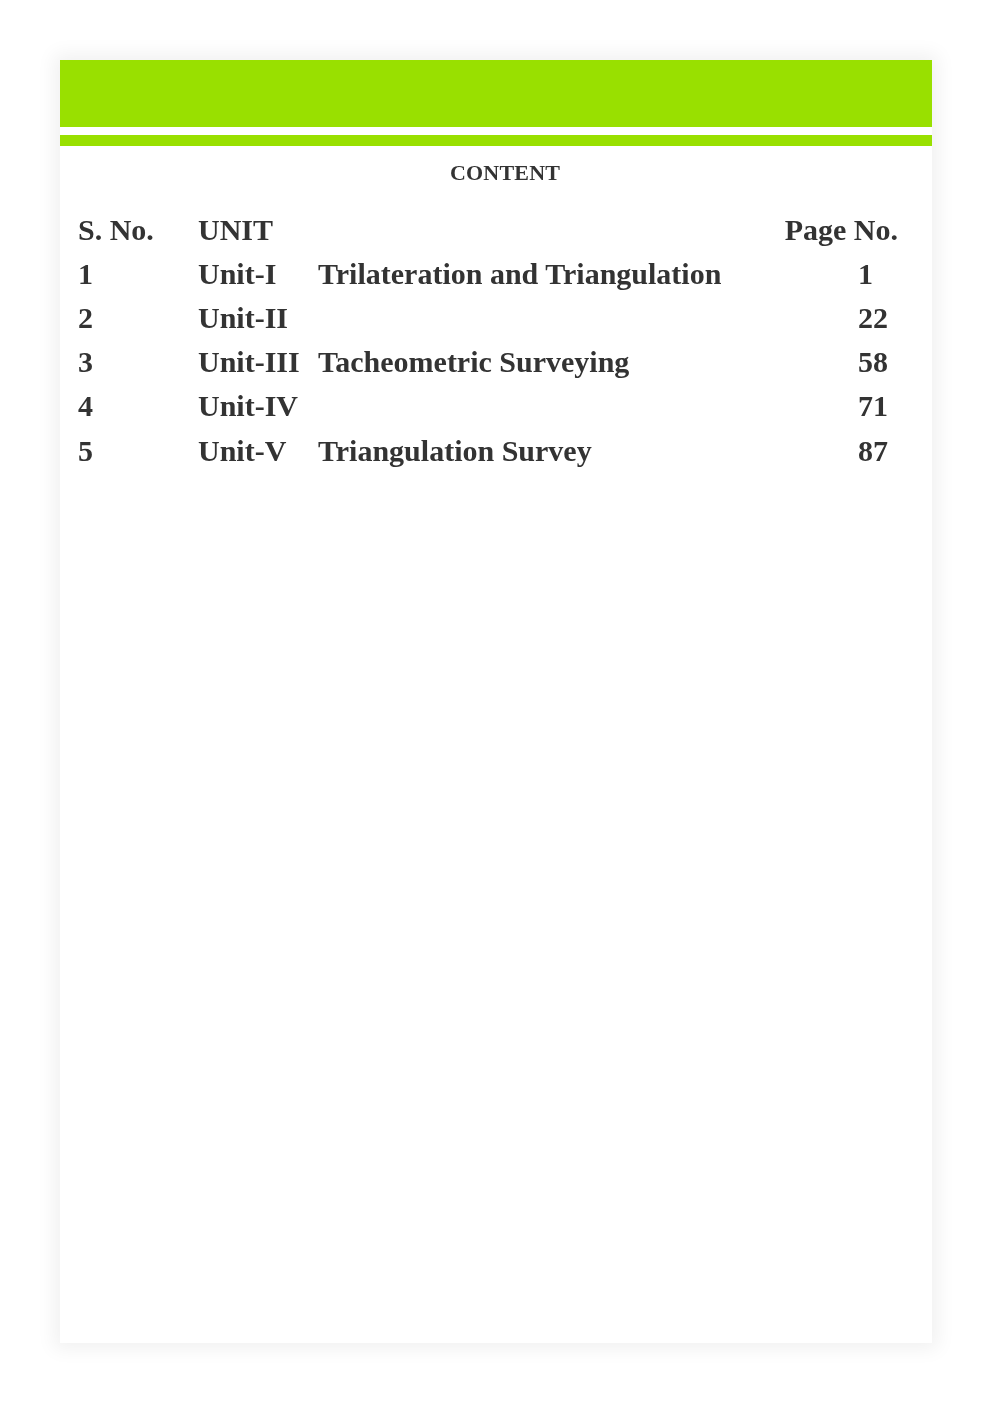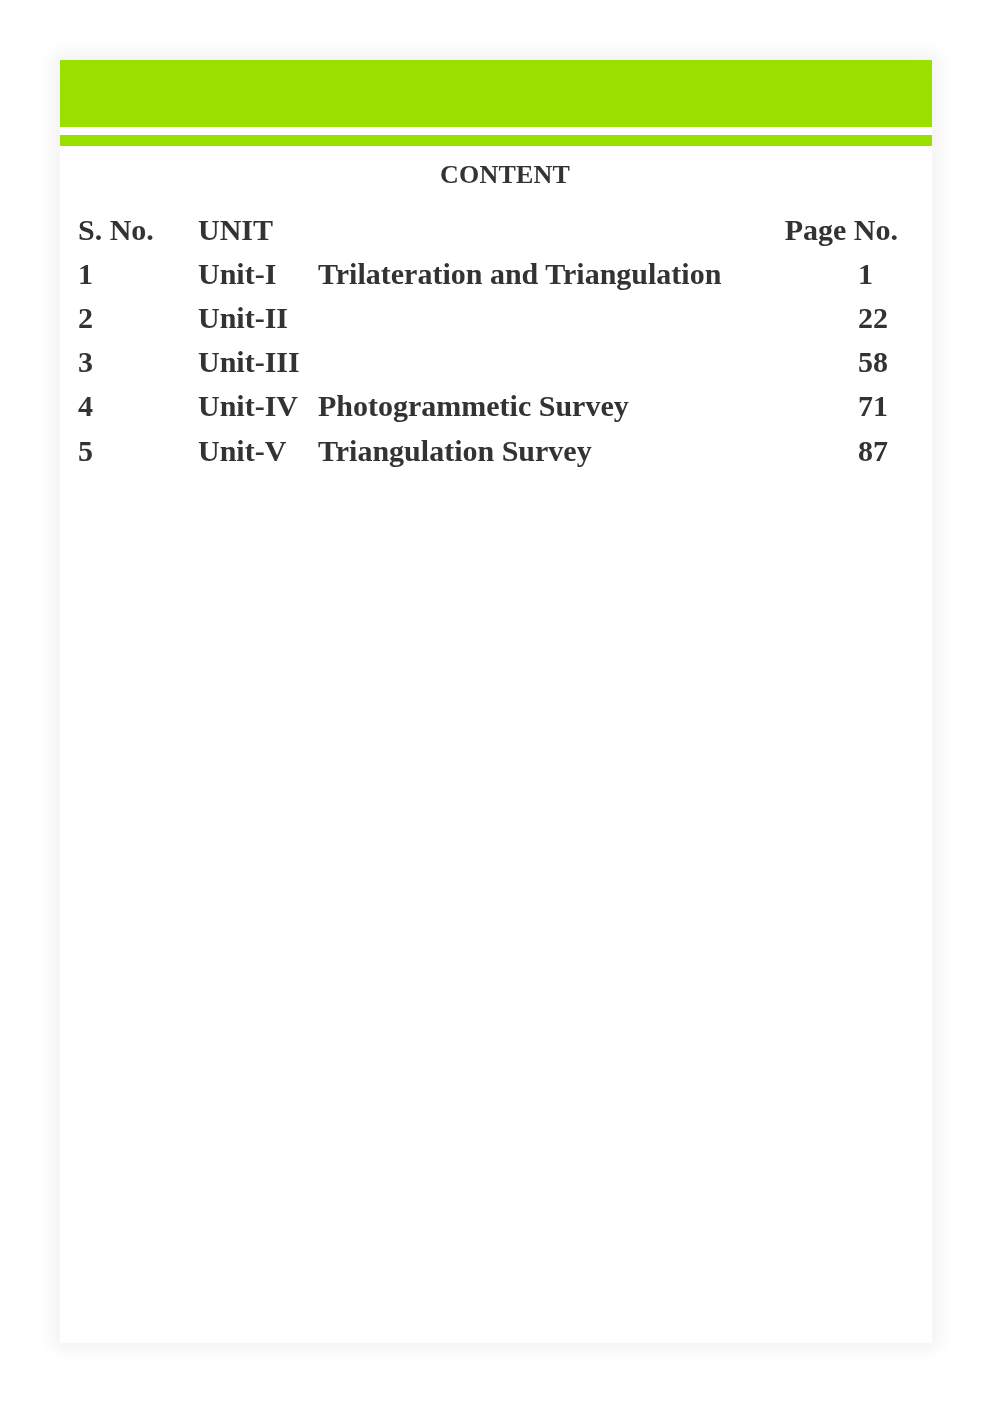--- a/index.html
+++ b/index.html
@@ -38,21 +38,21 @@
       width: 872px;
       height: 11px;
       background: #99e000;
     }
     .title {
       position: absolute;
       left: 0;
       top: 100px;
       width: 890px;
       text-align: center;
-      font-size: 26px;
+      font-size: 22px;
       font-weight: bold;
       color: #333333;
       letter-spacing: 0.2px;
     }
     .row {
       position: absolute;
       left: 0;
       width: 872px;
       height: 32px;
       font-size: 30px;
@@ -91,27 +91,27 @@
 
   <div class="row" style="top:233px;">
     <span class="col-sno">2</span>
     <span class="col-unit">Unit-II</span>
     <span class="col-page">22</span>
   </div>
 
   <div class="row" style="top:277px;">
     <span class="col-sno">3</span>
     <span class="col-unit">Unit-III</span>
+    <span class="col-title">Tacheometric Surveying</span>
     <span class="col-page">58</span>
   </div>
 
   <div class="row" style="top:321px;">
     <span class="col-sno">4</span>
     <span class="col-unit">Unit-IV</span>
-    <span class="col-title">Photogrammetic Survey</span>
     <span class="col-page">71</span>
   </div>
 
   <div class="row" style="top:366px;">
     <span class="col-sno">5</span>
     <span class="col-unit">Unit-V</span>
     <span class="col-title">Triangulation Survey</span>
     <span class="col-page">87</span>
   </div>
 </div>

